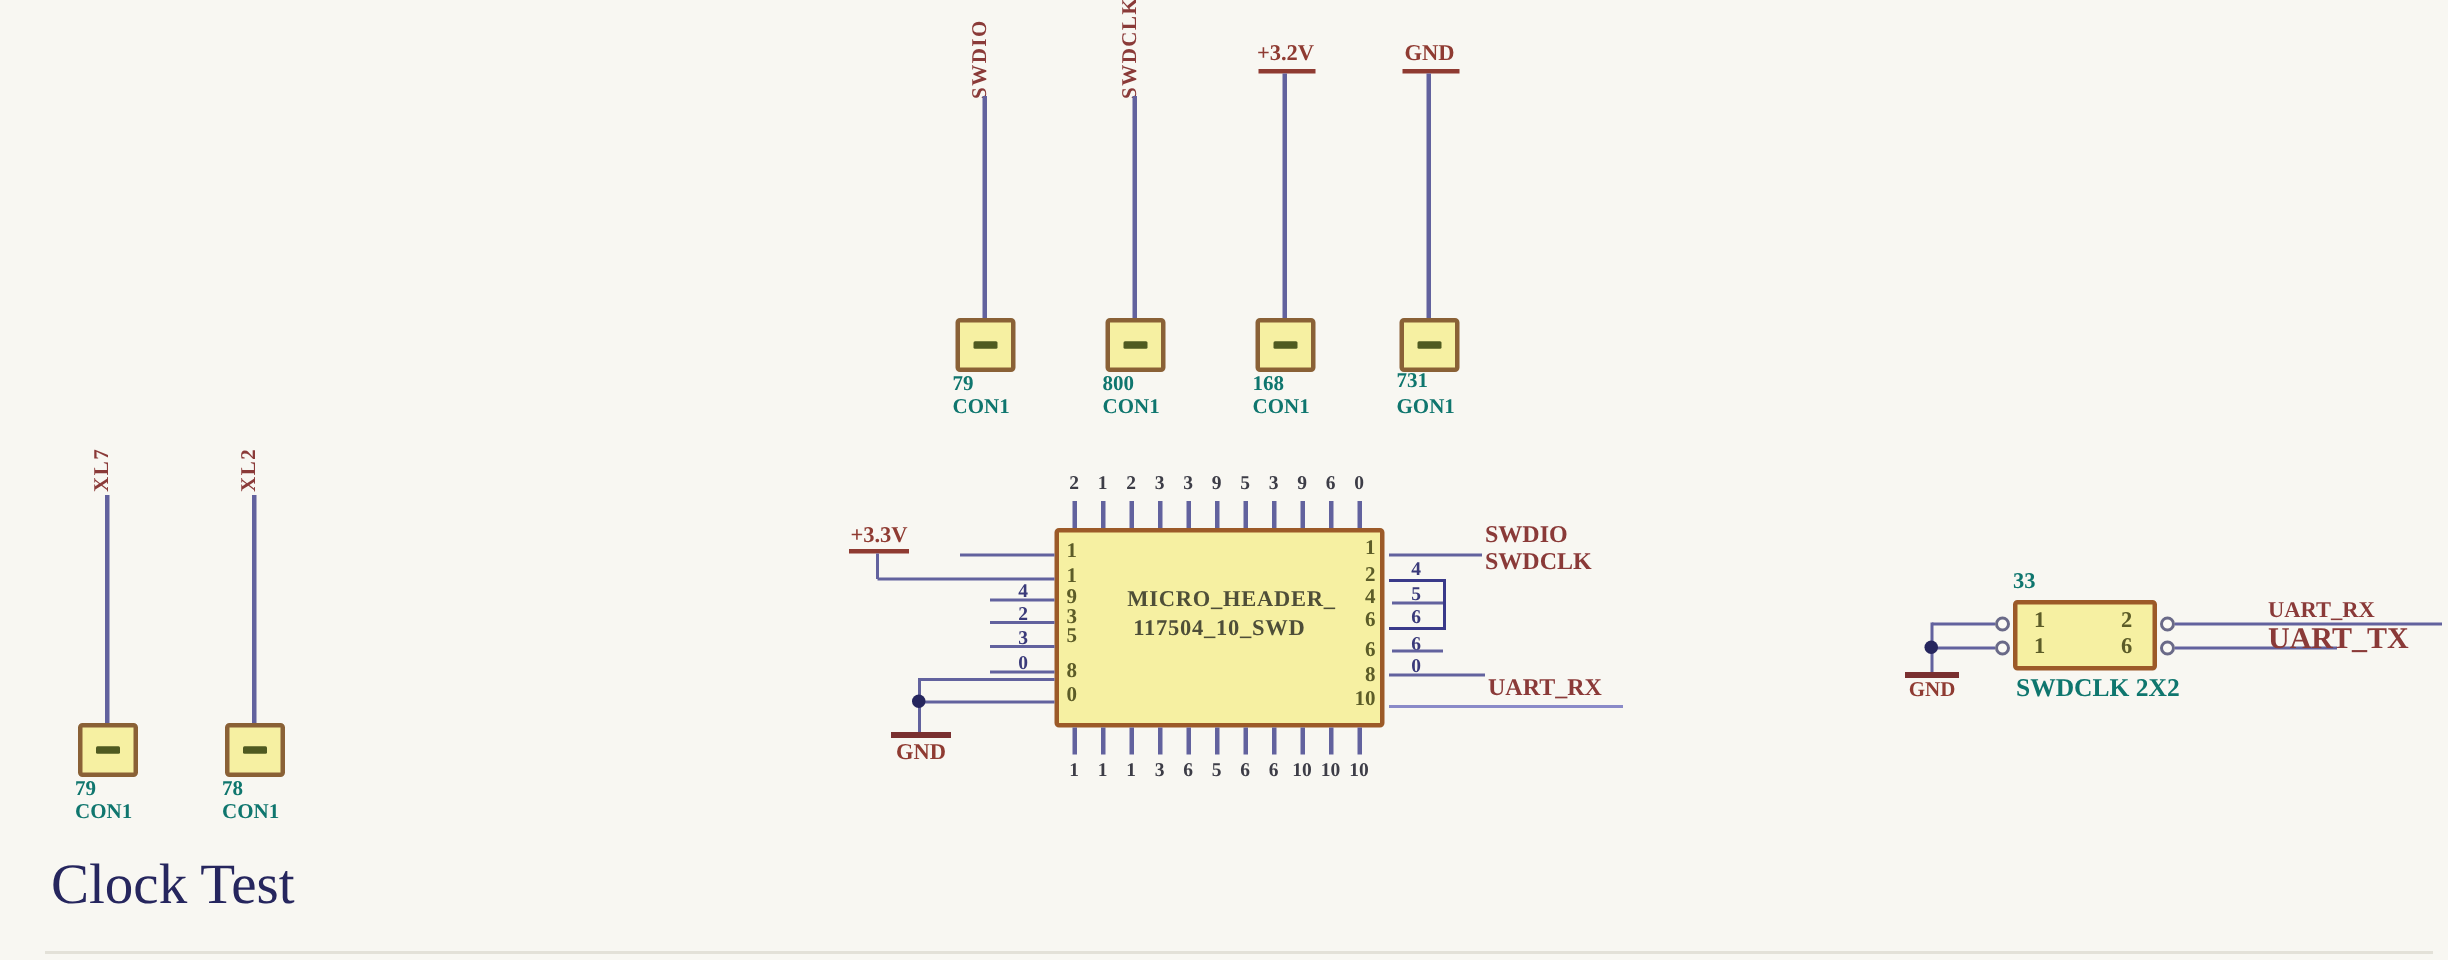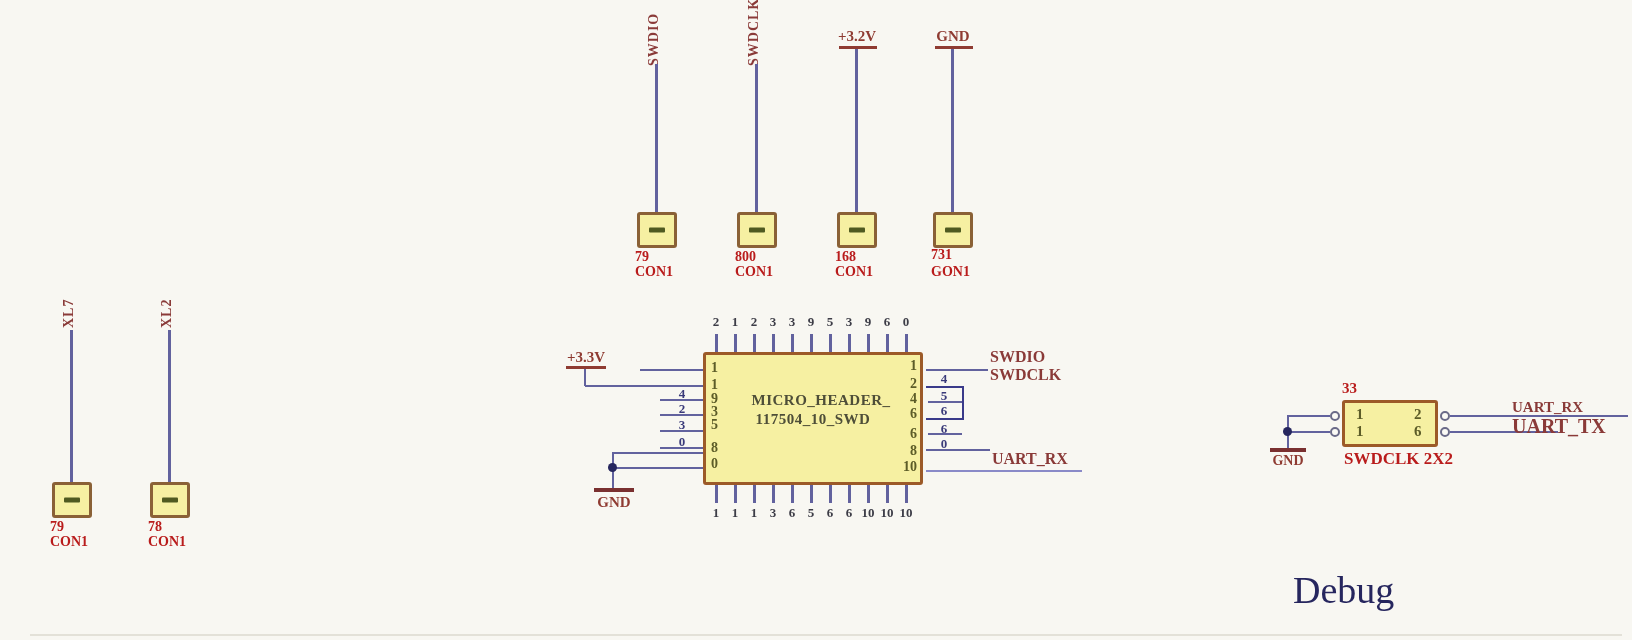--- a/index.html
+++ b/index.html
@@ -13,21 +13,21 @@
   .wire.navy{background:#3a3a8a;}
   .dot{position:absolute;width:9px;height:9px;border-radius:50%;background:#26265e;}
   .tp-box{
     position:absolute;width:40px;height:36px;box-sizing:border-box;
     background:#f6f0a2;border:3px solid #8a6136;border-radius:3px;
   }
   .minus{
     position:absolute;left:50%;top:50%;transform:translate(-50%,-50%);
     width:16px;height:5px;background:#4f5a20;border-radius:1px;
   }
-  .ref{position:absolute;font-weight:bold;font-size:14px;color:#b91c1c;line-height:14px;white-space:nowrap;}
+  .ref{position:absolute;font-weight:bold;font-size:14px;color:#0f766e;line-height:14px;white-space:nowrap;}
   .vnet{
     position:absolute;writing-mode:vertical-rl;transform:rotate(180deg);
     font-weight:bold;font-size:14px;color:#8a3a38;letter-spacing:1px;white-space:nowrap;
   }
   .net{position:absolute;font-weight:bold;font-size:16px;color:#8a3a38;white-space:nowrap;}
   .pwrtxt{position:absolute;font-weight:bold;font-size:15px;color:#8f3b32;text-align:center;white-space:nowrap;}
   .pwrbar{position:absolute;height:3px;background:#8f3b32;}
   .gndbar{position:absolute;height:4px;background:#7a3030;}
   .comp{
     position:absolute;box-sizing:border-box;background:#f6f0a2;
@@ -58,20 +58,21 @@
   <span class="ref" style="left:50px;top:535px;">CON1</span>
 
   <span class="vnet" style="left:159px;top:272px;height:56px;">XL2</span>
   <div class="wire" style="left:168px;top:330px;width:3px;height:152px;"></div>
   <div class="tp-box" style="left:150px;top:482px;">
     <span class="minus"></span>
   </div>
   <span class="ref" style="left:148px;top:520px;">78</span>
   <span class="ref" style="left:148px;top:535px;">CON1</span>
 
+  <span class="title" style="left:34px;top:568px;">Clock Test</span>
 
   <span class="vnet" style="left:646px;top:8px;height:58px;">SWDIO</span>
   <div class="wire" style="left:655px;top:64px;width:3px;height:148px;"></div>
   <div class="tp-box" style="left:637px;top:212px;">
     <span class="minus"></span>
   </div>
   <span class="ref" style="left:635px;top:250px;">79</span>
   <span class="ref" style="left:635px;top:265px;">CON1</span>
 
   <span class="vnet" style="left:746px;top:8px;height:58px;">SWDCLK</span>
@@ -228,16 +229,15 @@
   <div class="gndbar" style="left:1270px;top:448px;width:36px;"></div>
   <span class="pwrtxt" style="left:1262px;top:453px;width:52px;font-size:14px;">GND</span>
 
   <div class="wire" style="left:1450px;top:415px;width:178px;height:2px;"></div>
   <div class="wire" style="left:1450px;top:431px;width:108px;height:2px;"></div>
   <span class="net" style="left:1512px;top:399px;font-size:15px;">UART_RX</span>
   <span class="net" style="left:1512px;top:415px;font-size:20px;">UART_TX</span>
 
   <span class="ref" style="left:1344px;top:452px;font-size:17px;">SWDCLK 2X2</span>
 
-  <span class="title" style="left:1293px;top:568px;">Debug</span>
 
   <div class="bottom-rule" style="left:30px;top:634px;width:1592px;height:2px;"></div>
 </div>
 
 </body></html>

